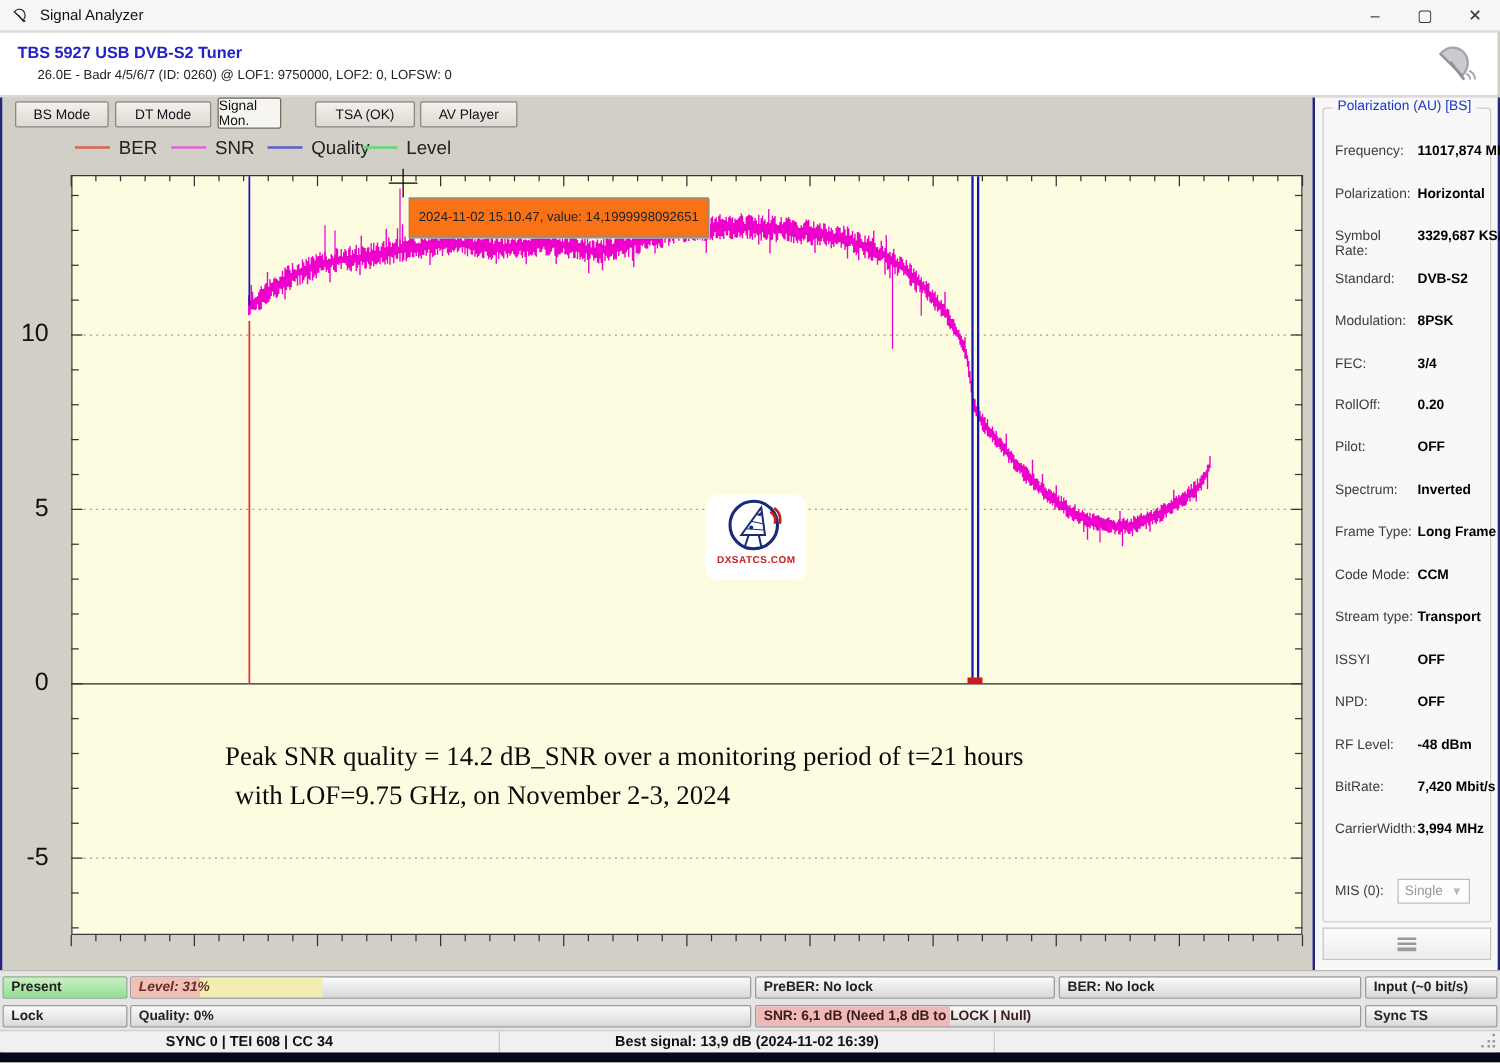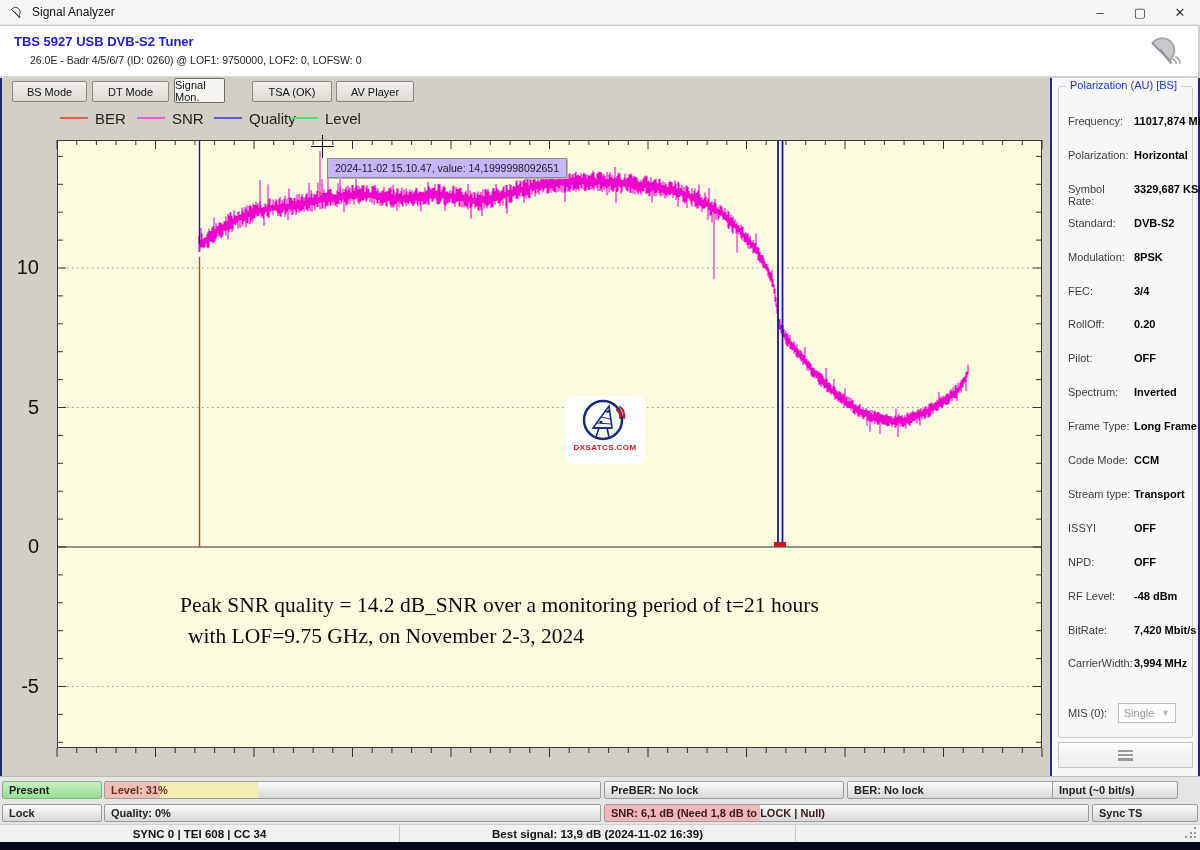--- a/index.html
+++ b/index.html
@@ -35,21 +35,21 @@
 
   
   #chart-region { position:absolute; left:2px; top:104px; width:1048px; height:672px; background:#d2cfc7; }
   #legend { position:absolute; left:0; top:4px; width:1040px; height:20px; }
   .legend-item { position:absolute; top:0; height:20px; display:flex; align-items:center; }
   .legend-line { display:inline-block; width:28px; height:2px; margin-right:7px; }
   .legend-label { font-size:15px; color:#222; }
   #plot-svg { position:absolute; left:55px; top:36px; overflow:visible; cursor:crosshair; }
   .ylabel { position:absolute; width:45px; text-align:right; font-size:20px; color:#111;
             padding-right:8px; }
-  #tooltip { position:absolute; left:325px; top:54px; height:20px; background:#c4b5fd;
+  #tooltip { position:absolute; left:325px; top:54px; height:32px; background:#f97316;
              border:1px solid #8c8c84; box-shadow:1px 1px 0 #b9b7ac; font-size:10.5px; color:#222;
              display:flex; align-items:center; padding:0 7px; white-space:nowrap; z-index:5; }
   .crosshair-h { position:absolute; left:309px; top:42px; width:23px; height:1px; background:#000; z-index:6; }
   .crosshair-v { position:absolute; left:320px; top:31px; width:1px; height:23px; background:#000; z-index:6; }
 
   #logo { position:absolute; left:563px; top:292px; width:80px; height:68px; background:#fff;
           border-radius:8px; display:flex; flex-direction:column; align-items:center; z-index:4; padding-top:2px; }
   #logo-text { font-size:8px; font-weight:bold; color:#c81e1e; letter-spacing:.4px; margin-top:-1px; }
 
   #annotation { position:absolute; left:178px; top:486px; width:860px;
@@ -450,29 +450,29 @@
   </div>
 </div>
 
 <div id="status-rows">
     <div class="sbar green" style="left: 2px; top: 4px; width: 100px;">
       <span class="bar-text">Present</span>
     </div>
     <div class="sbar" style="left: 104px; top: 4px; width: 497px;">
       <span class="fill" style="width: 31%; background: rgb(242, 238, 178);"></span>
       <span class="fill" style="width: 55px; background: rgb(240, 180, 180); opacity: 0.8;"></span>
-      <span class="bar-text" style="color: rgb(107, 43, 43);">Level: 31%</span>
+      <span class="bar-text" style="color: rgb(107, 43, 43); font-style: italic;">Level: 31%</span>
     </div>
     <div class="sbar" style="left: 604px; top: 4px; width: 240px;">
       <span class="bar-text">PreBER: No lock</span>
     </div>
     <div class="sbar" style="left: 847px; top: 4px; width: 242px;">
       <span class="bar-text">BER: No lock</span>
     </div>
-    <div class="sbar" style="left: 1052px; top: 4px; width: 126px;">
+    <div class="sbar" style="left: 1092px; top: 4px; width: 106px;">
       <span class="bar-text">Input (~0 bit/s)</span>
     </div>
     <div class="sbar" style="left: 2px; top: 27px; width: 100px;">
       <span class="bar-text">Lock</span>
     </div>
     <div class="sbar" style="left: 104px; top: 27px; width: 497px;">
       <span class="bar-text">Quality: 0%</span>
     </div>
     <div class="sbar" style="left: 604px; top: 27px; width: 485px;">
       <span class="fill" style="width: 32%; background: rgb(240, 185, 185);"></span>

